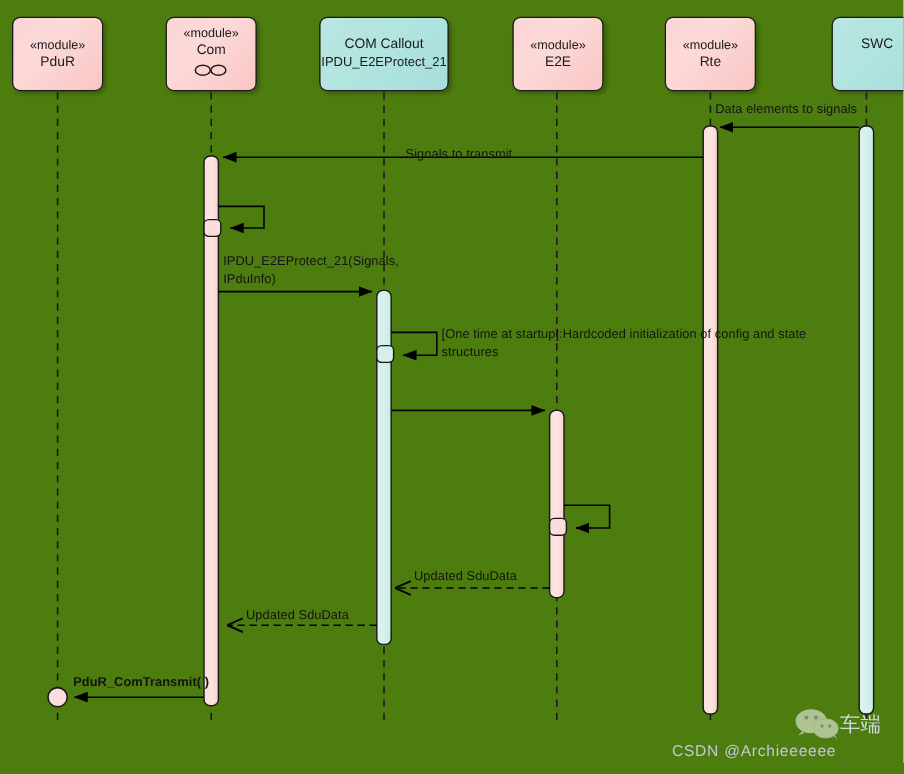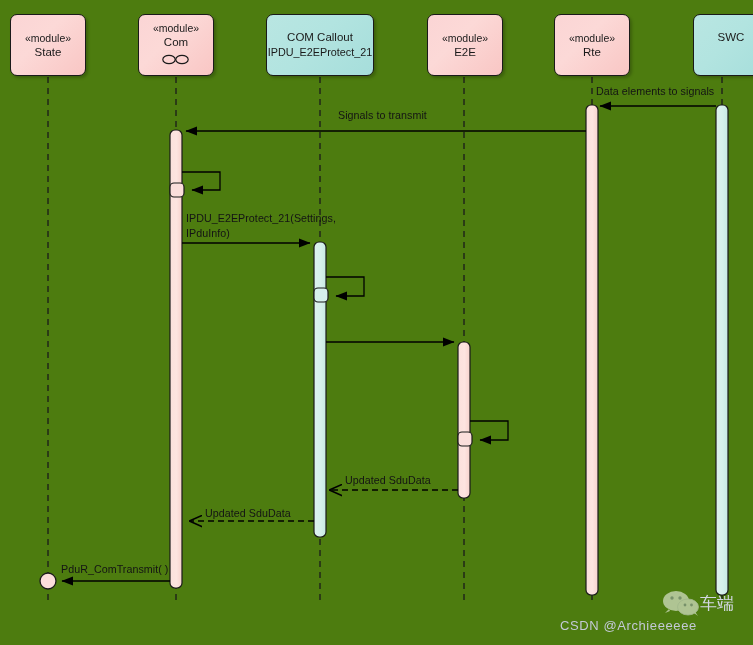--- a/index.html
+++ b/index.html
@@ -147,21 +147,21 @@
 
       <line x1="314" y1="521" x2="190" y2="521" stroke-width="1.3" stroke-dasharray="6,4" marker-end="url(#openArrow)"></line>
 
       <line x1="170" y1="581" x2="62" y2="581" stroke-width="1.3" marker-end="url(#filledArrow)"></line>
       <circle cx="48" cy="581" r="8" fill="#fbdedb" stroke="#1a1a1a" stroke-width="1.3"></circle>
     </g>
   </svg>
 
   <div class="lifeline-box pink" style="left:10px; top:14px; width:76px; height:62px;">
     <div class="stereotype">«module»</div>
-    <div class="boxname">State</div>
+    <div class="boxname">PduR</div>
   </div>
 
   <div class="lifeline-box pink" style="left:138px; top:14px; width:76px; height:62px;">
     <div class="stereotype">«module»</div>
     <div class="boxname">Com</div>
     <span class="comp-icon">
       <svg width="30" height="11" viewBox="0 0 30 11" xmlns="http://www.w3.org/2000/svg">
         <ellipse cx="8" cy="5.5" rx="6.2" ry="4.2" fill="none" stroke="#1a1a1a" stroke-width="1.2"></ellipse>
         <ellipse cx="21" cy="5.5" rx="6.2" ry="4.2" fill="none" stroke="#1a1a1a" stroke-width="1.2"></ellipse>
         <line x1="14" y1="5.5" x2="15" y2="5.5" stroke="#1a1a1a" stroke-width="1.2"></line>
@@ -183,34 +183,36 @@
     <div class="stereotype">«module»</div>
     <div class="boxname">Rte</div>
   </div>
 
   <div class="lifeline-box teal" style="left:693px; top:14px; width:76px; height:62px;">
     <div class="boxname" style="position:relative; top:-8px;">SWC</div>
   </div>
 
   <div class="msg-label" style="left:596px; top:84px;">Data elements to signals</div>
 
-  <div class="msg-label" style="left:338px; top:108px;">Signals to transmit</div>
-
-
-  <div class="msg-label" style="left:186px; top:211px;">IPDU_E2EProtect_21(Settings,
+  <div class="msg-label" style="left:338px; top:122px;">Signals to transmit</div>
+
+
+  <div class="msg-label" style="left:186px; top:211px;">IPDU_E2EProtect_21(Signals,
 IPduInfo)</div>
 
+  <div class="msg-label" style="left:368px; top:272px;">[One time at startup]:Hardcoded initialization of config and state
+structures</div>
 
 
 
   <div class="msg-label" style="left:345px; top:473px;">Updated SduData</div>
 
   <div class="msg-label" style="left:205px; top:506px;">Updated SduData</div>
 
-  <div class="msg-label" style="left:61px; top:562px;">PduR_ComTransmit( )</div>
+  <div class="msg-label" style="left:61px; top:562px;font-weight:bold;">PduR_ComTransmit( )</div>
 
   <div style="position:absolute; left:661px; top:590px; opacity:0.55;">
     <svg width="40" height="28" viewBox="0 0 40 28" xmlns="http://www.w3.org/2000/svg">
       <ellipse cx="15" cy="11" rx="13" ry="10" fill="#ffffff"></ellipse>
       <circle cx="11" cy="8" r="1.7" fill="#9aa3b5"></circle>
       <circle cx="19" cy="8" r="1.7" fill="#9aa3b5"></circle>
       <path d="M 8 19 L 4 23 L 9 21 z" fill="#ffffff"></path>
       <ellipse cx="27" cy="17" rx="10.5" ry="8" fill="#ffffff" stroke="#e6e9f0" stroke-width="0.8"></ellipse>
       <circle cx="24" cy="15" r="1.4" fill="#9aa3b5"></circle>
       <circle cx="30.5" cy="15" r="1.4" fill="#9aa3b5"></circle>

